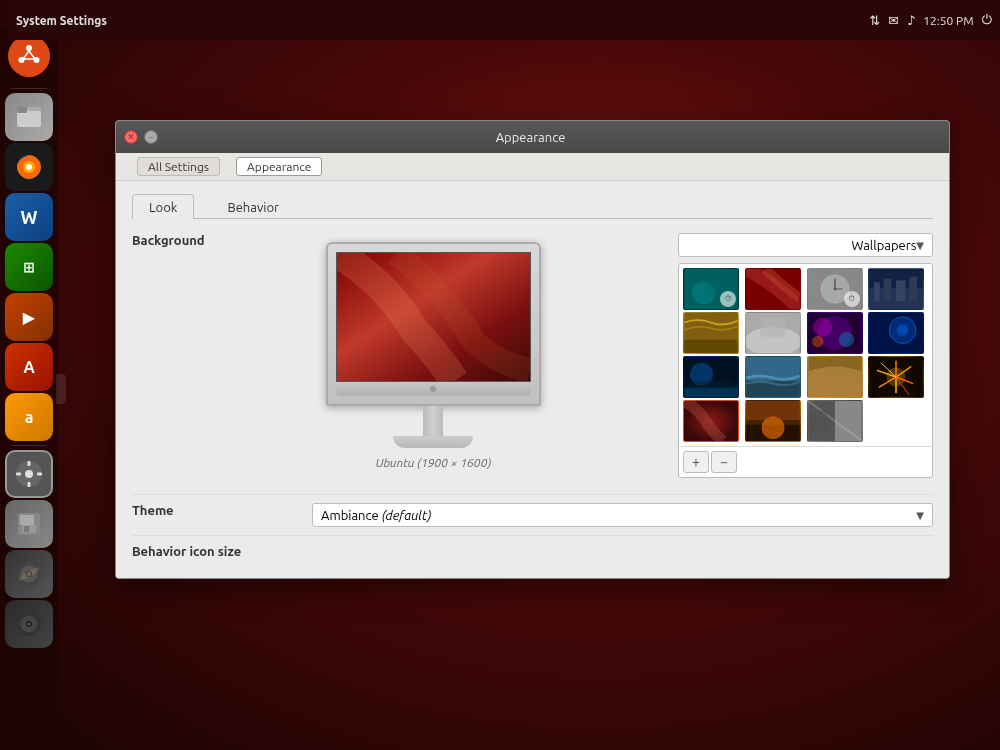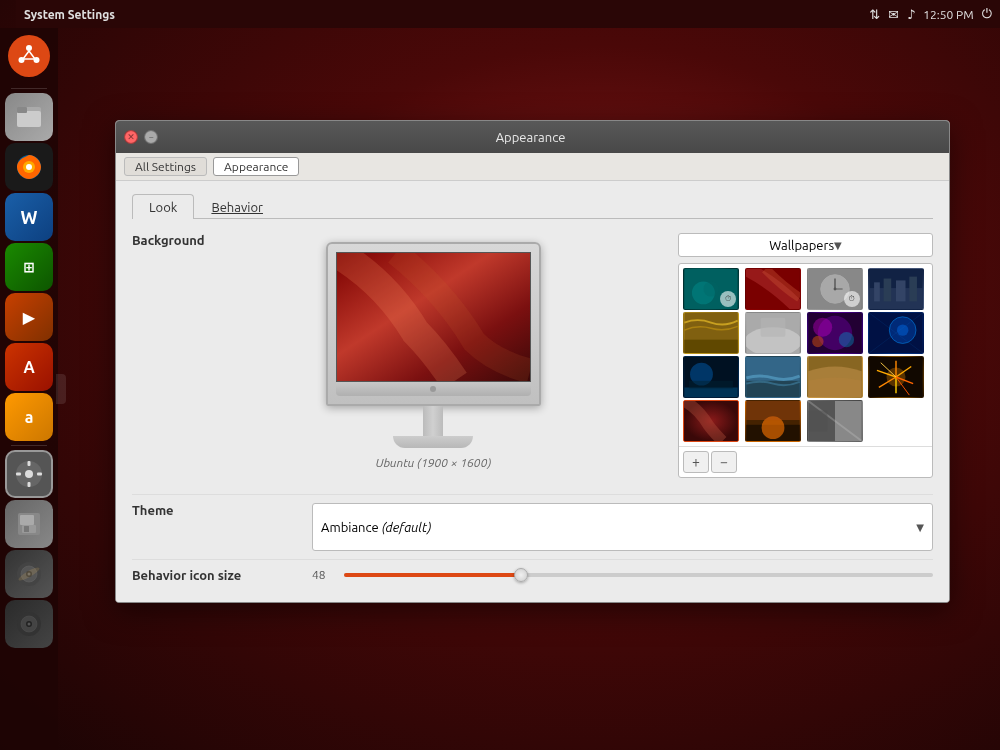--- a/index.html
+++ b/index.html
@@ -17,22 +17,22 @@
     .desktop {
       width: 100%;
       height: 100%;
       background: radial-gradient(ellipse at 60% 40%, #8b1a1a 0%, #4a0808 40%, #1a0404 100%);
       position: relative;
     }
 
     
     .top-panel {
       position: absolute;
-      top: 0; left: 16px; right: 0;
-      height: 28px;
+      top: 0; left: 8px; right: 0;
+      height: 40px;
       background: #2a0606;
       display: flex;
       align-items: center;
       justify-content: space-between;
       padding: 0 8px;
       z-index: 100;
     }
     .top-panel-title {
       color: #e0e0e0;
       font-size: 12px;
@@ -130,24 +130,24 @@
       text-align: center;
       color: #e8e8e8;
       font-size: 13px;
       font-weight: normal;
       margin-left: -44px;
     }
 
     
     .toolbar {
       background: #e8e6e2;
-      padding: 4px 8px;
-      display: flex;
-      align-items: center;
-      gap: 6px;
+      padding: 4px 21px;
+      display: flex;
+      align-items: center;
+      gap: 16px;
       border-bottom: 1px solid #ccc;
     }
     .breadcrumb-btn {
       padding: 2px 10px;
       background: #e0ddd8;
       border: 1px solid #bbb;
       border-radius: 3px;
       cursor: pointer;
       font-size: 12px;
       color: #333;
@@ -159,21 +159,21 @@
 
     
     .content {
       background: #ebebeb;
       padding: 12px 16px;
     }
 
     
     .tabs {
       display: flex;
-      gap: 0;
+      gap: 16px;
       margin-bottom: 14px;
       border-bottom: 1px solid #bbb;
       text-align: center;
     }
     .tab {
       padding: 5px 16px;
       cursor: pointer;
       font-size: 13px;
       color: #333;
       border: 1px solid transparent;
@@ -182,21 +182,20 @@
       position: relative;
       bottom: -1px;
     }
     .tab.active {
       background: #ebebeb;
       border-color: #bbb;
       border-bottom-color: #ebebeb;
     }
     .tab:not(.active) {
       background: transparent;
-      text-decoration: underline;
     }
 
     
     .look-content {
       display: flex;
       gap: 16px;
     }
 
     
     .left-panel {
@@ -277,21 +276,21 @@
       width: 255px;
     }
     .wallpaper-dropdown {
       width: 100%;
       padding: 4px 8px;
       background: #fff;
       border: 1px solid #bbb;
       border-radius: 3px;
       display: flex;
       align-items: center;
-      justify-content: center;
+      justify-content: flex-end;
       cursor: pointer;
       margin-bottom: 6px;
       font-size: 13px;
     }
     .dropdown-arrow { font-size: 10px; color: #555; }
 
     .wallpaper-grid-container {
       border: 1px solid #bbb;
       background: #fff;
       border-radius: 3px;
@@ -380,21 +379,21 @@
       font-weight: bold;
       color: #333;
       width: 180px;
       flex-shrink: 0;
     }
     .section-row-control {
       flex: 1;
     }
     .theme-dropdown {
       width: 100%;
-      padding: 16px 8px;
+      padding: 4px 8px;
       background: #fff;
       border: 1px solid #bbb;
       border-radius: 3px;
       display: flex;
       align-items: center;
       justify-content: space-between;
       cursor: pointer;
       font-size: 13px;
     }
 
@@ -795,29 +794,20 @@
           <div class="section-row-control">
             <div class="theme-dropdown">
               <span>Ambiance <em style="font-style:italic;">(default)</em></span>
               <span class="dropdown-arrow">▼</span>
             </div>
           </div>
         </div>
 
         <div class="section-row">
           <div class="section-row-label">Behavior icon size</div>
-          <div class="section-row-control">
-            <div class="slider-container">
-              <span class="slider-value">48</span>
-              <div class="slider-track">
-                <div class="slider-fill" style="width: 30%;"></div>
-                <div class="slider-thumb" style="left: 30%;"></div>
-              </div>
-            </div>
-          </div>
         </div>
 
       </div>
 
     </div>
   </div>
 
 </div>
 
 </body></html>

